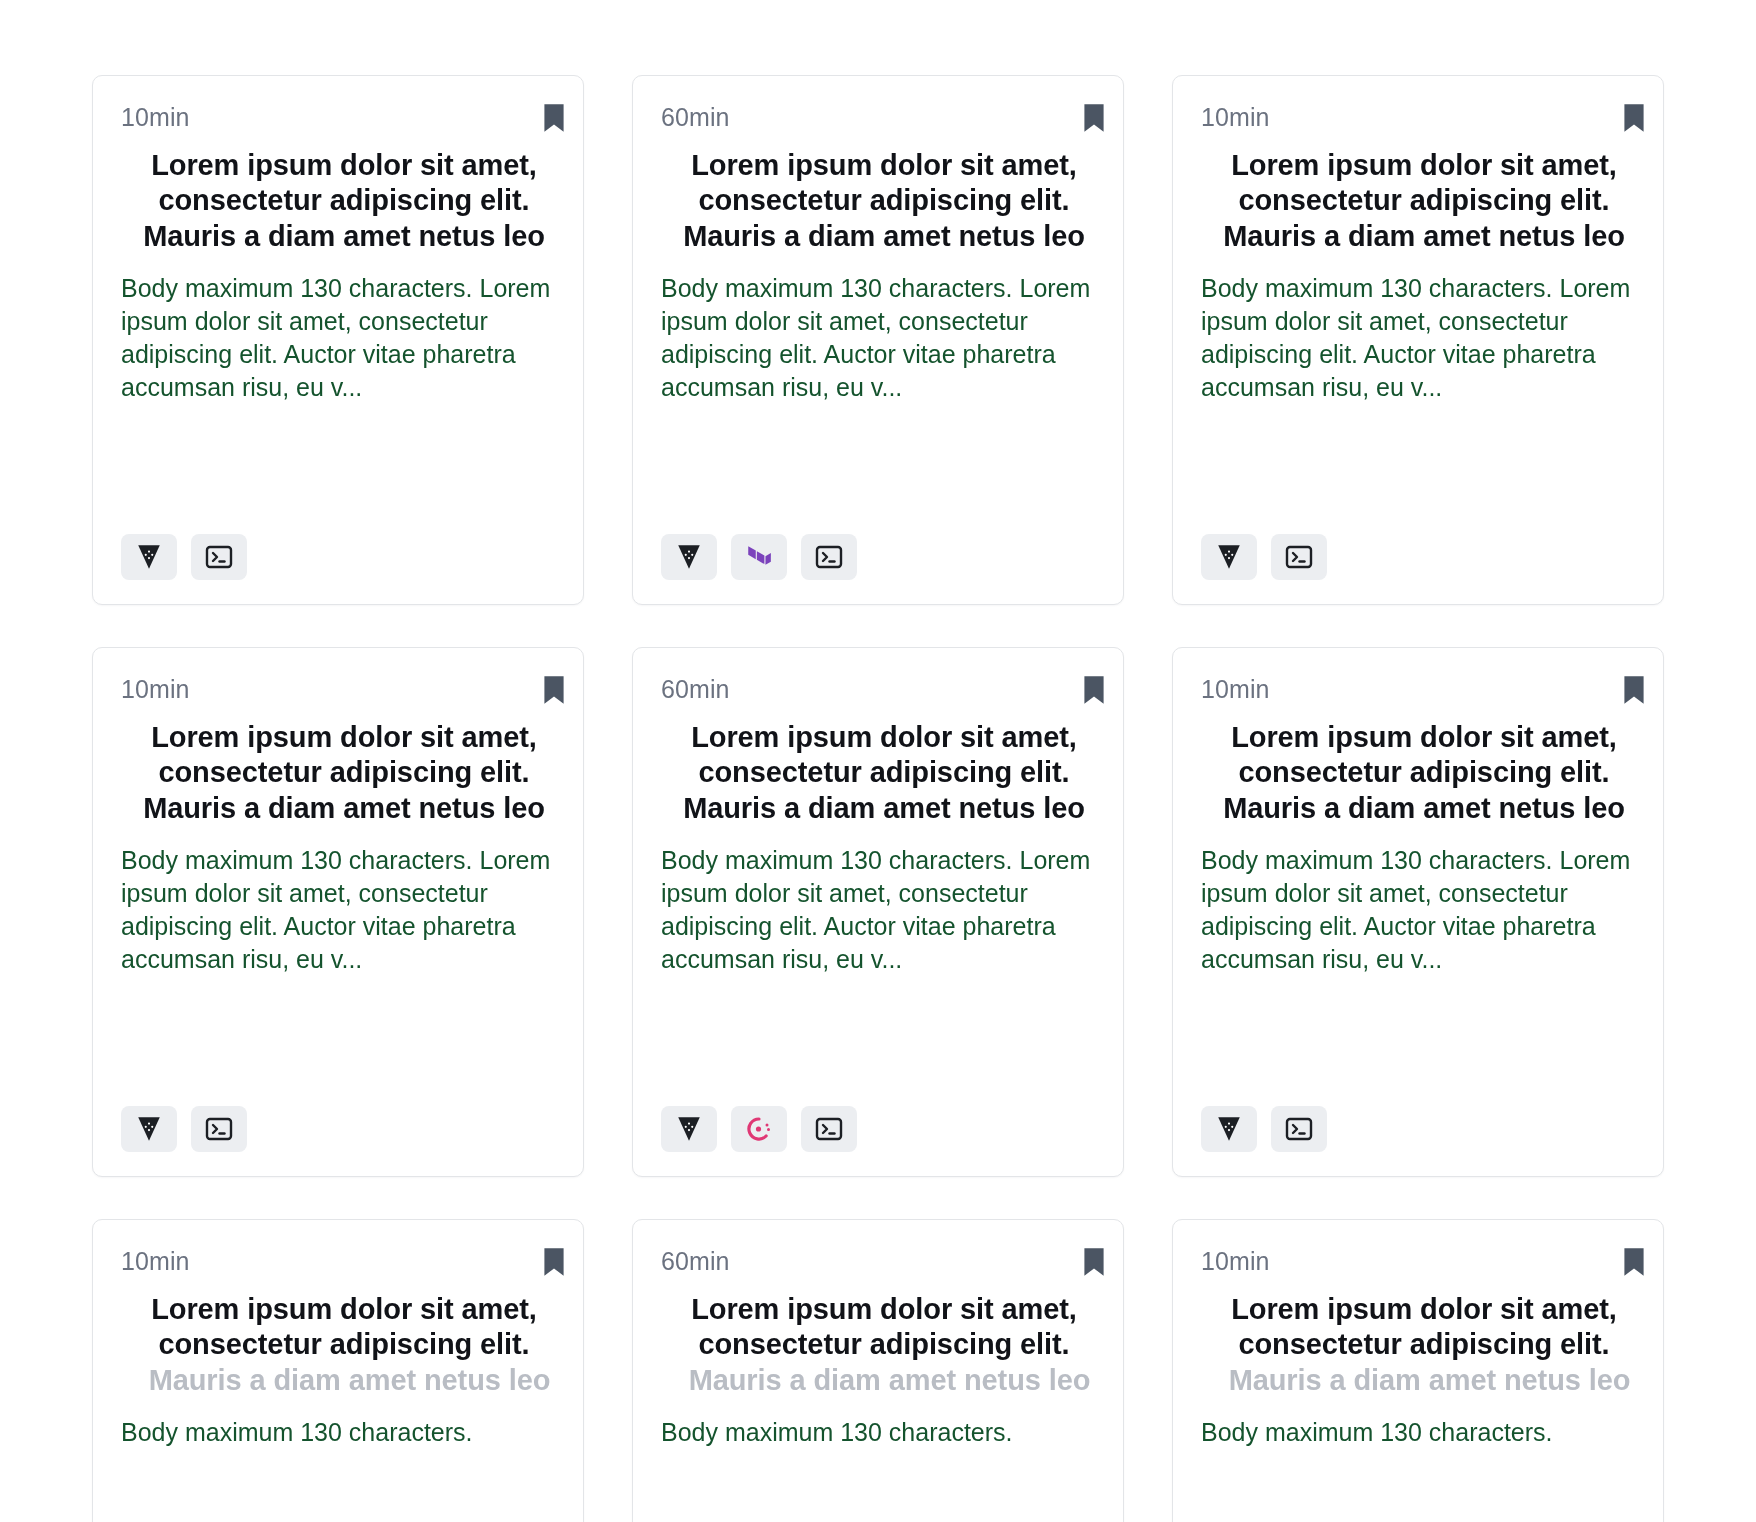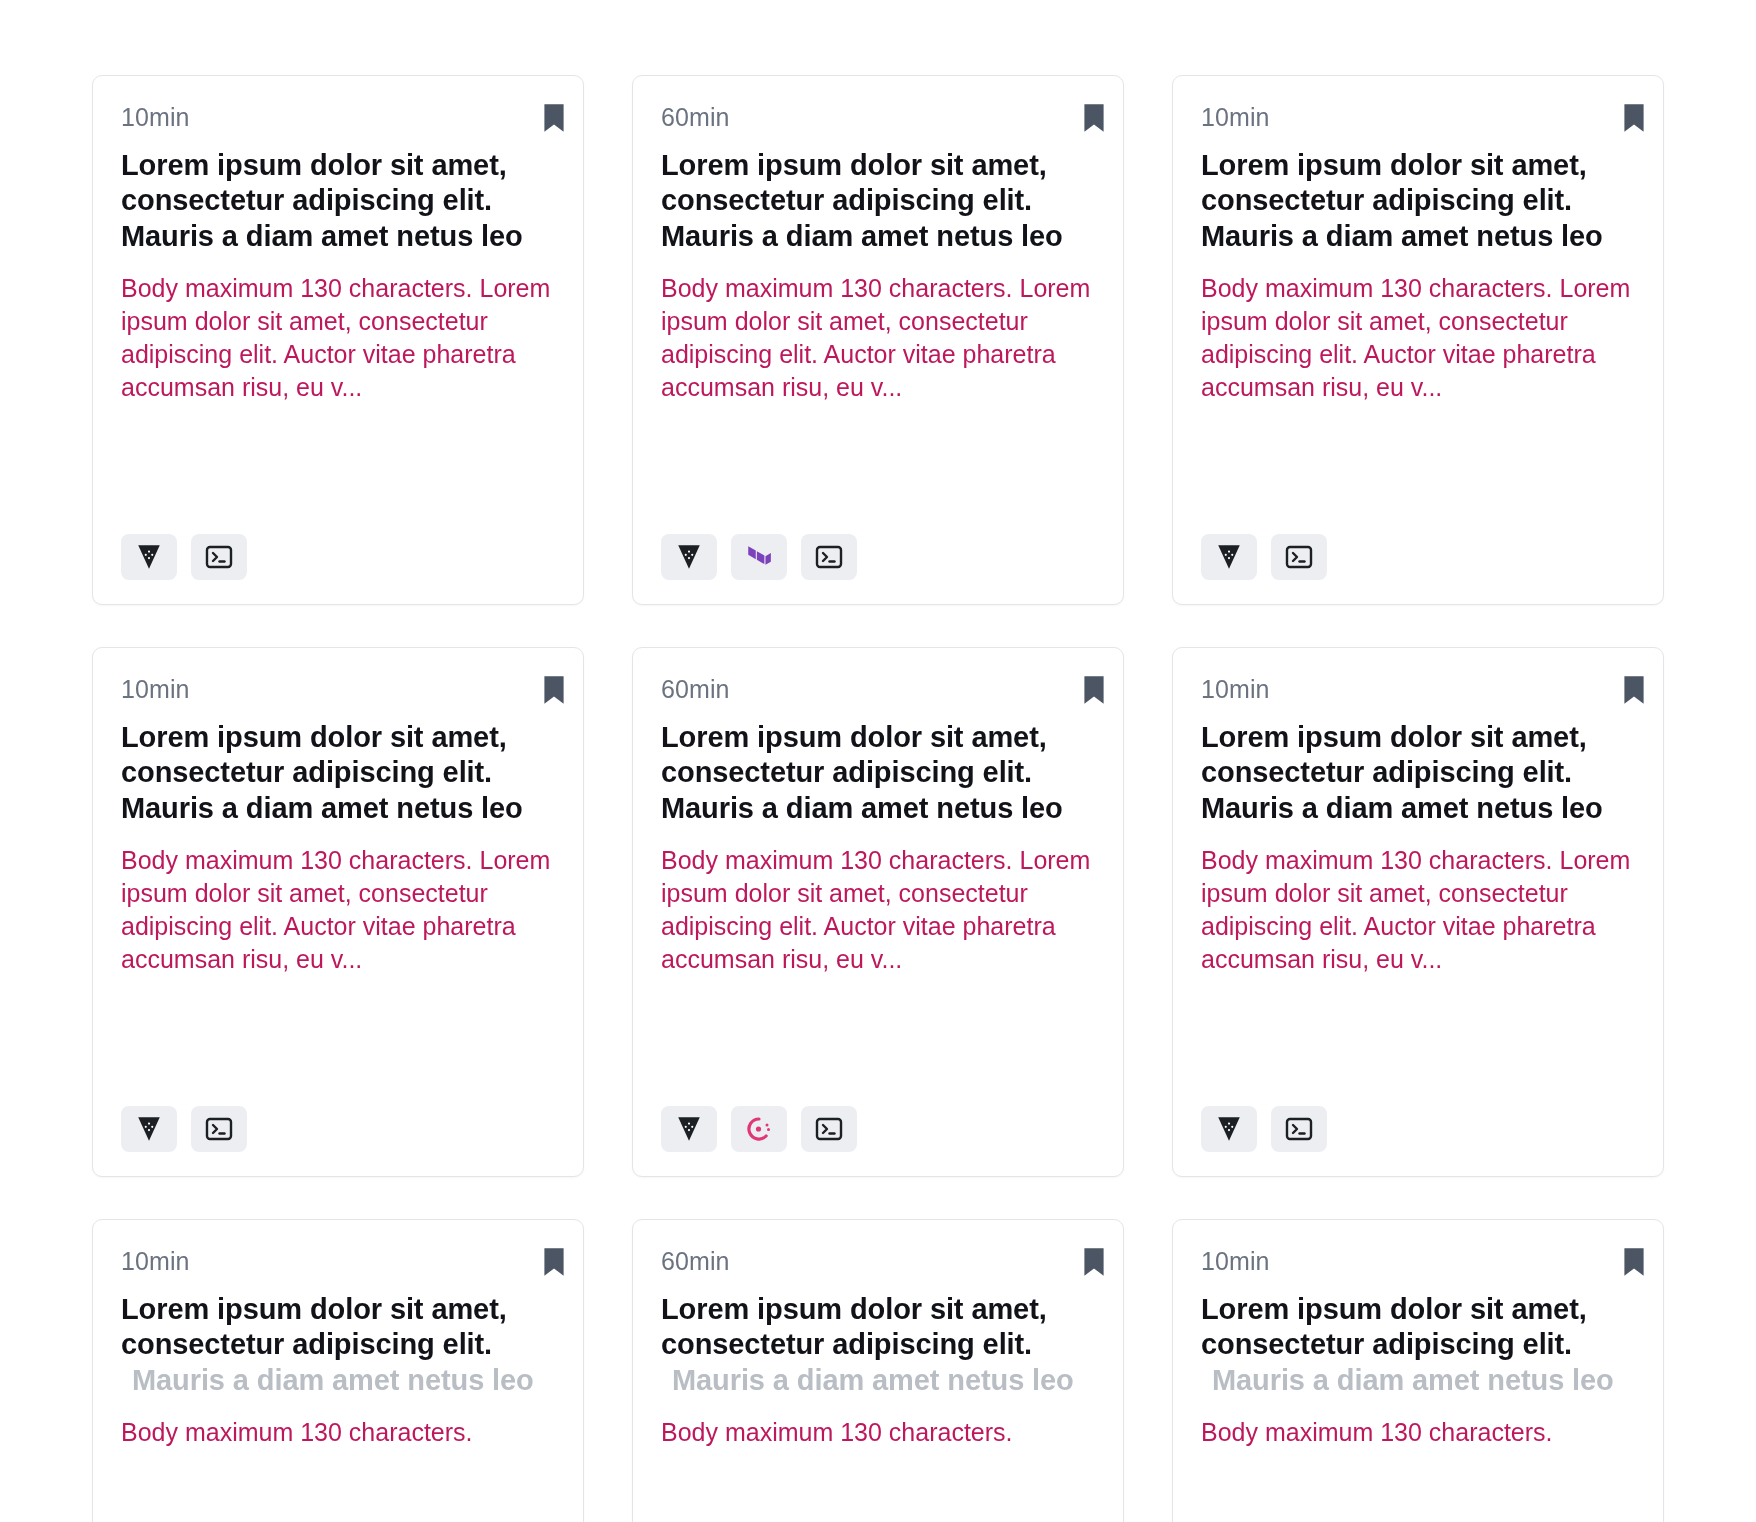--- a/index.html
+++ b/index.html
@@ -60,26 +60,27 @@
     line-height: 0;
   }
 
   .card-title {
     font-size: 29px;
     line-height: 1.22;
     font-weight: 700;
     color: #111318;
     margin: 0 0 18px 0;
     letter-spacing: -0.1px;
+    text-align: center;
   }
 
   .card-body {
     font-size: 25px;
     line-height: 1.32;
-    color: #be185d;
+    color: #14532d;
     margin: 0;
     flex: 1 1 auto;
   }
 
   .badges {
     display: flex;
     gap: 14px;
     margin-top: 22px;
   }
 

